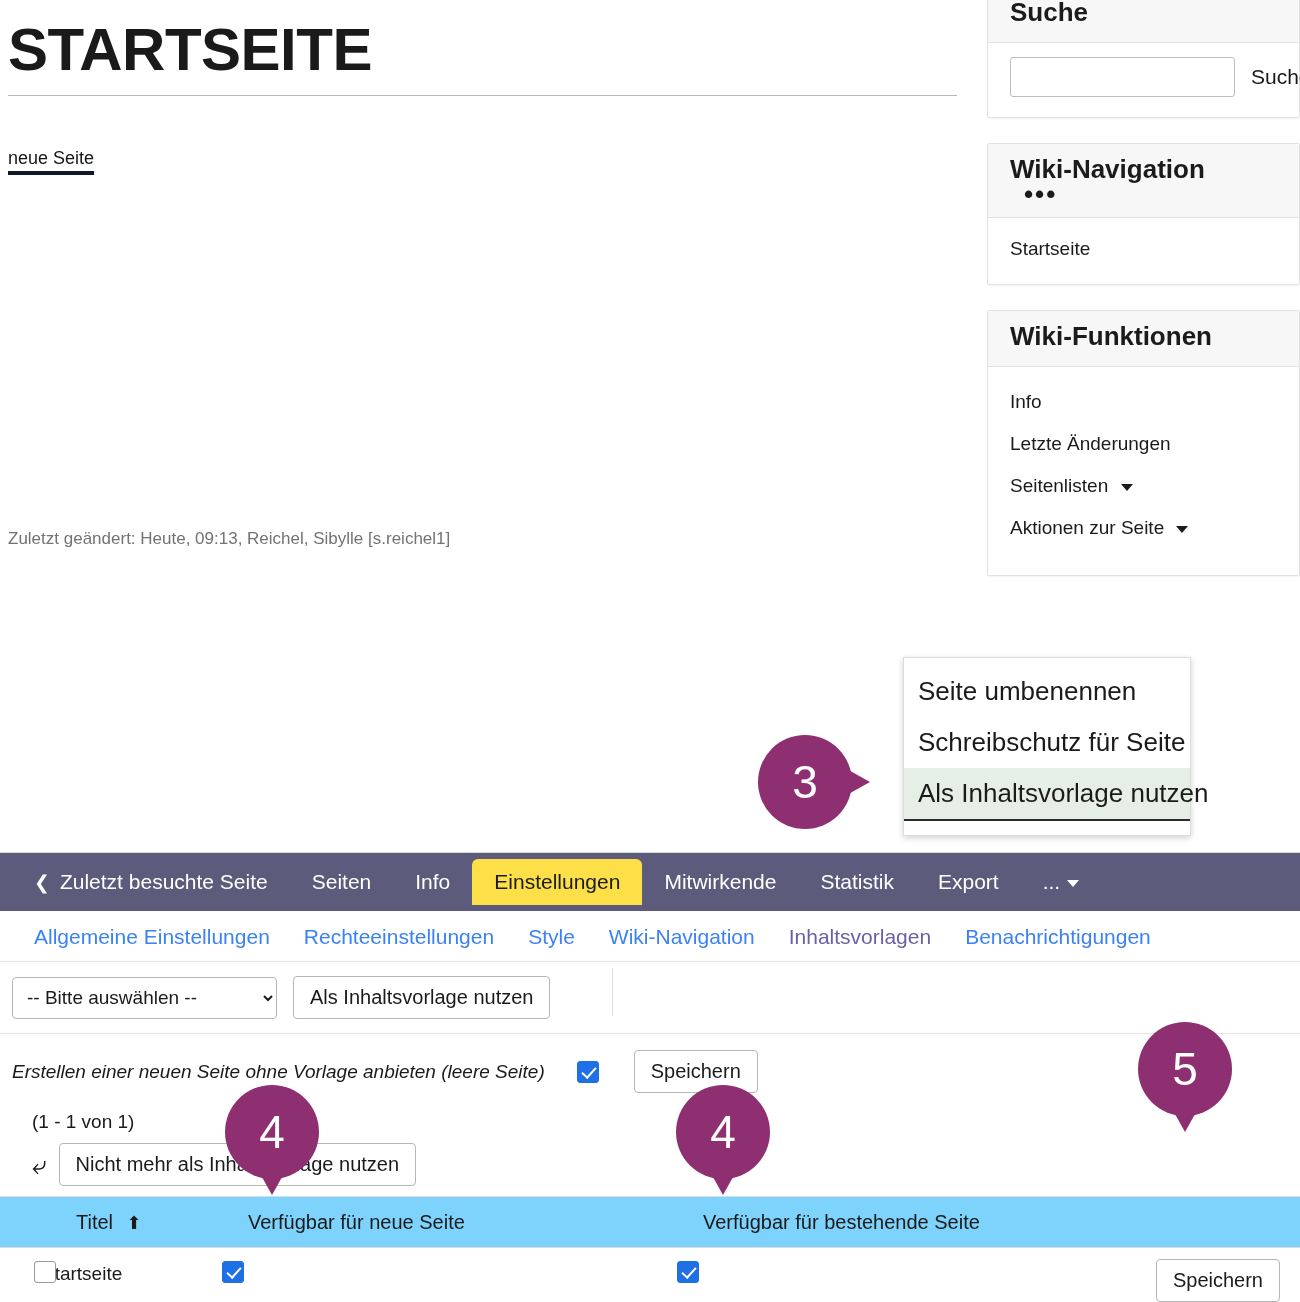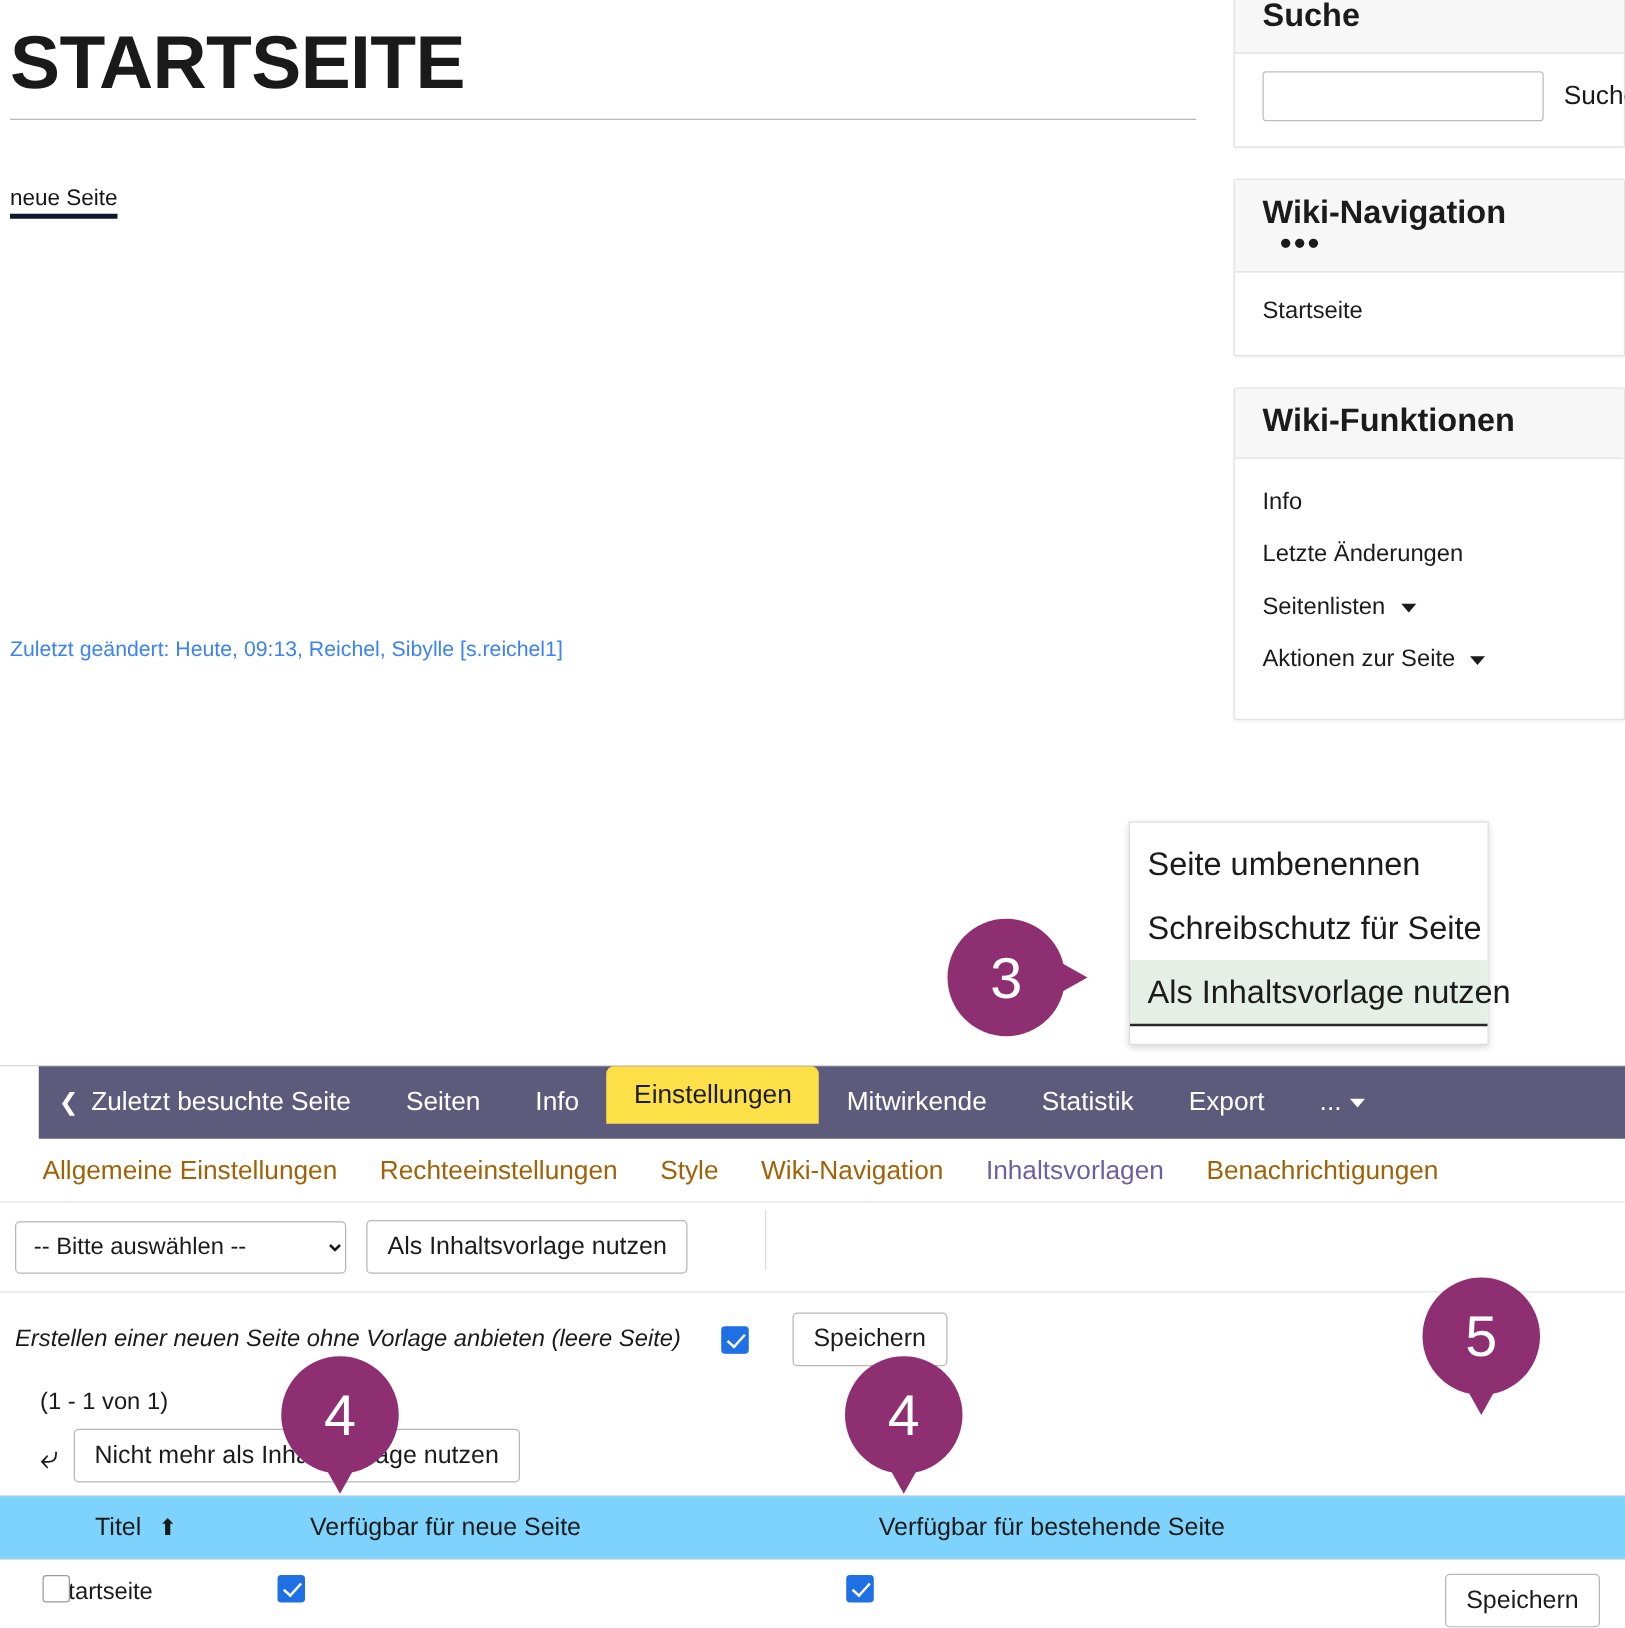--- a/index.html
+++ b/index.html
@@ -34,23 +34,23 @@
     display: inline-block;
     margin: 52px 0 0 8px;
     font-size: 18px;
     color: #161616;
     border-bottom: 4px solid #0f172a;
     padding-bottom: 2px;
     text-decoration: none;
   }
   .last-changed {
     position: absolute;
-    left: 8px; top: 510px;
+    left: 8px; top: 529px;
     font-size: 17px;
-    color: #3b82f6;
+    color: #737373;
   }
 
   
   .sidebar {
     position: absolute;
     left: 987px; top: -14px;
     width: 313px;
   }
   .panel {
     background: #ffffff;
@@ -194,23 +194,22 @@
     position: absolute;
     left: 0; top: 852px;
     width: 1300px; height: 450px;
     background: #ffffff;
     border-top: 1px solid #d8d8d8;
   }
   .tabbar {
     background: #5c5b7b;
     height: 58px;
     display: flex;
-    align-items: flex-start;
-    padding-left: 16px;
-    margin-left: 31px;
+    align-items: center;
+    padding-left: 34px;
   }
   .tab {
     font-size: 21px;
     color: #ffffff;
     padding: 0 22px;
     height: 58px;
     line-height: 58px;
     white-space: nowrap;
   }
   .tab.back { padding-left: 0; }
@@ -239,21 +238,21 @@
 
   .subtabs {
     display: flex;
     align-items: center;
     gap: 34px;
     padding: 14px 0 12px 34px;
     border-bottom: 1px solid #e4e4e4;
   }
   .subtab {
     font-size: 21px;
-    color: #a16207;
+    color: #3b82f6;
     white-space: nowrap;
   }
   .subtab.active { color: #6d5fa6; }
 
   .toolbar-row {
     display: flex;
     align-items: center;
     padding: 14px 0 14px 12px;
     border-bottom: 1px solid #e4e4e4;
     position: relative;

